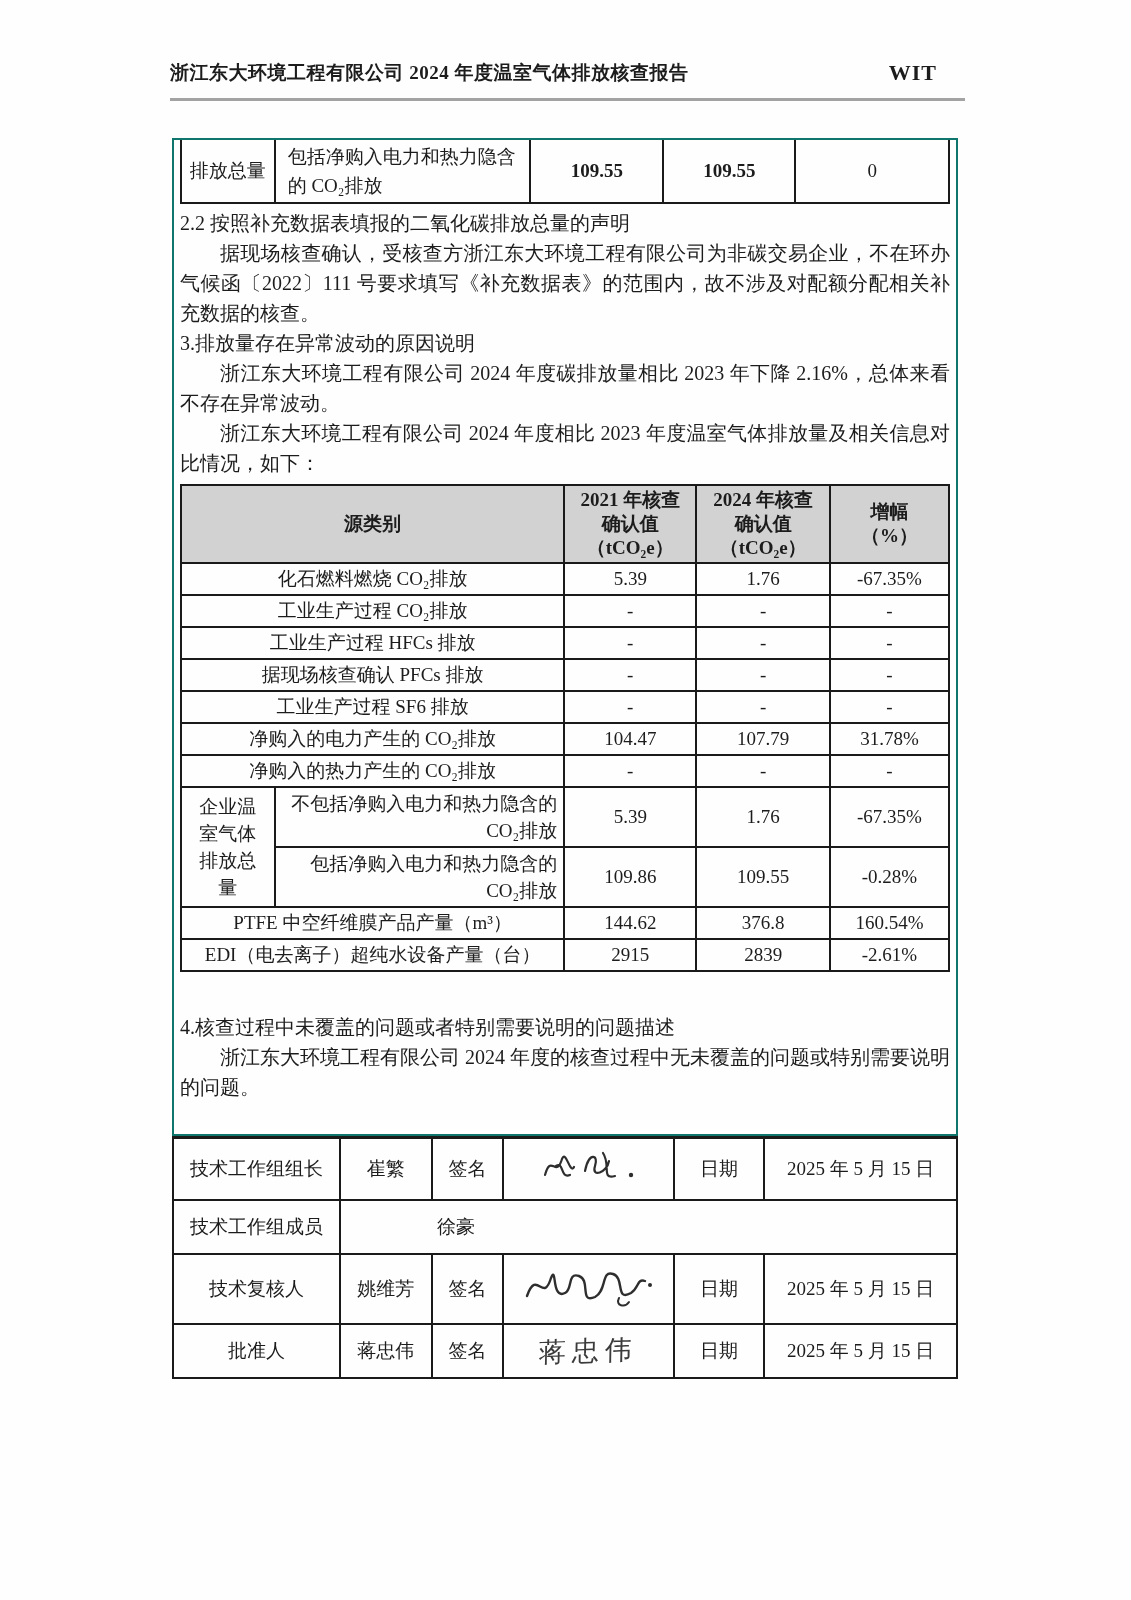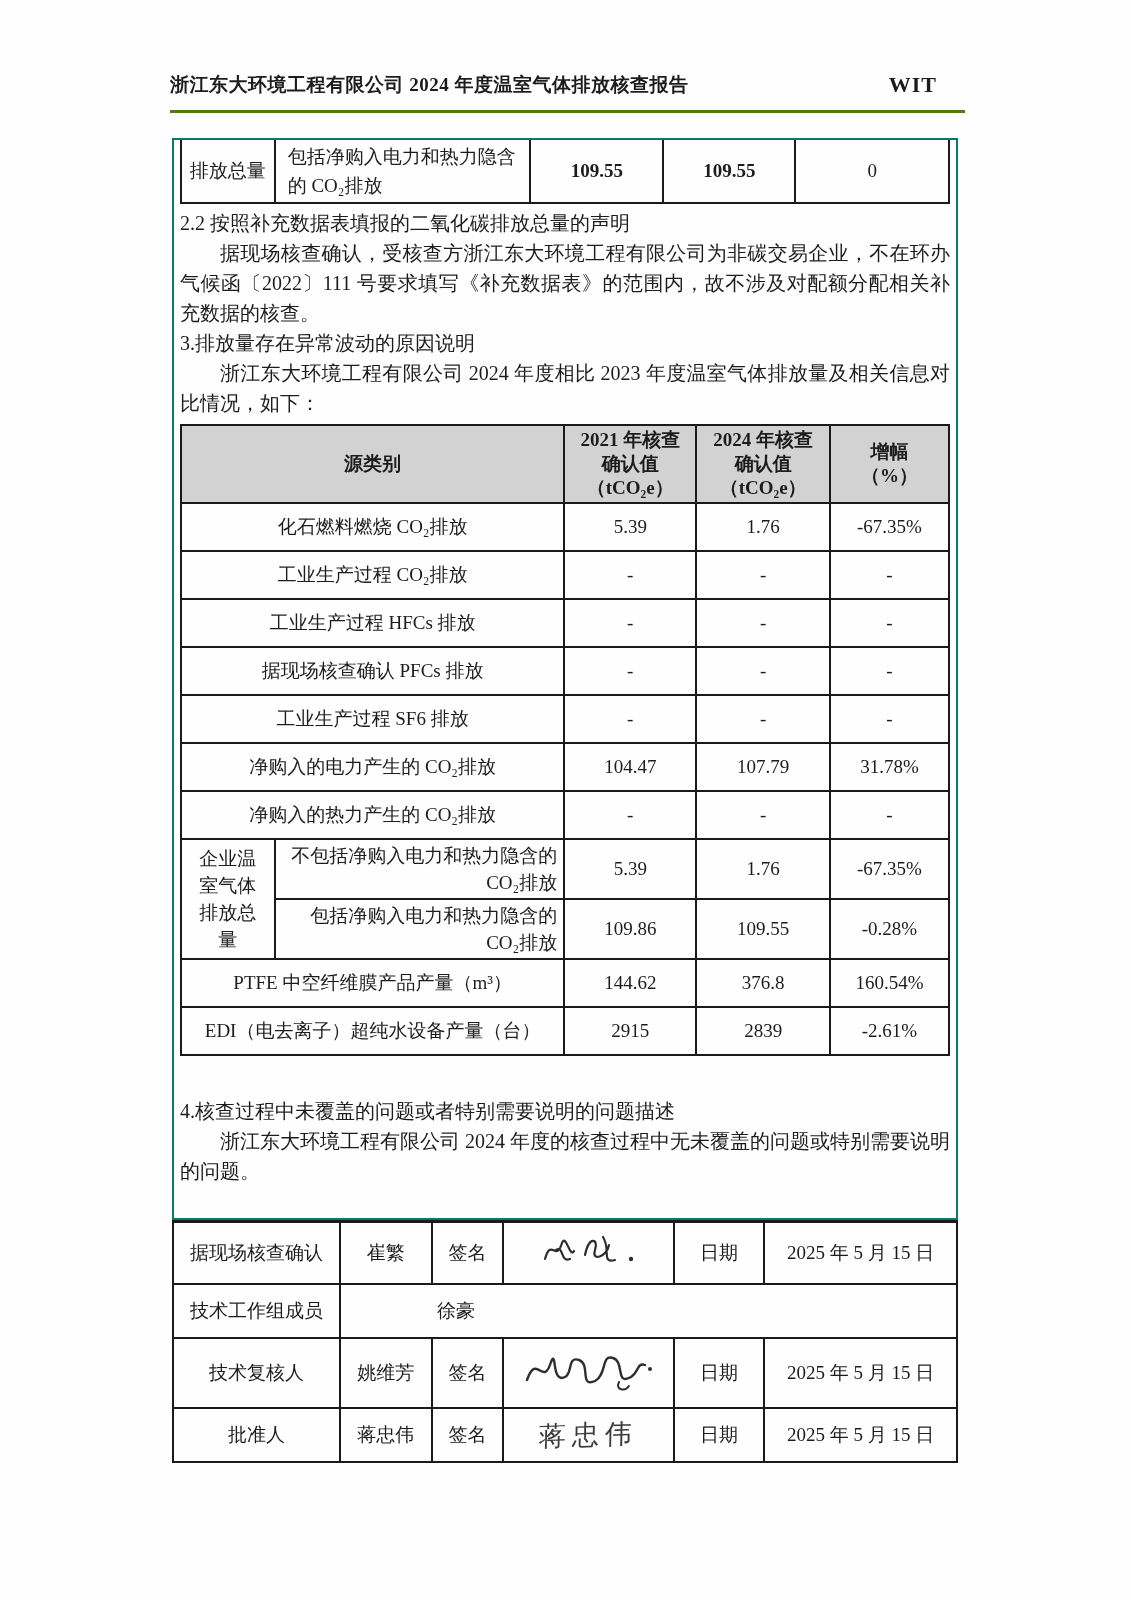--- a/index.html
+++ b/index.html
@@ -6,23 +6,23 @@
   .page{
     position:relative;
     width:1131px;height:1600px;
     background:#fefefe;
     color:#1c1c1c;
     font-family:"Liberation Serif","DejaVu Serif",serif;
     overflow:hidden;
   }
   
   .pg-header{
-    position:absolute;left:170px;top:72px;width:795px;
+    position:absolute;left:170px;top:60px;width:795px;
     display:flex;justify-content:space-between;align-items:flex-end;
-    padding-bottom:12px;border-bottom:3px solid #4d7c0f;
+    padding-bottom:12px;border-bottom:3px solid #a3a3a3;
   }
   .pg-title{font-size:19px;font-weight:600;letter-spacing:.5px;}
   .pg-logo{font-size:22px;font-weight:700;letter-spacing:1px;margin-right:28px;}
 
   
   .content{position:absolute;left:172px;top:138px;width:786px;}
   .outer-box{border:2px solid #0f766e;padding:0 6px;box-sizing:border-box;}
 
   table{border-collapse:collapse;width:100%;table-layout:fixed;font-size:19px;color:#1c1c1c;}
   td,th{border:2px solid #1a1a1a;text-align:center;vertical-align:middle;padding:2px 6px;box-sizing:border-box;overflow:hidden;}
@@ -35,21 +35,21 @@
 
   
   .para-block{margin-top:4px;}
   .para{font-size:20px;line-height:30px;text-align:justify;margin:0;}
   .para.indent{text-indent:2em;}
 
   
   .cmp{margin-top:6px;}
   .cmp thead tr{height:70px;}
   .cmp th{background:#d2d2d2;font-weight:bold;line-height:24px;}
-  .cmp tbody tr{height:48px;}
+  .cmp tbody tr{height:32px;}
   .cmp tr.dbl{height:56px;}
   .cmp .sub-label{text-align:right;padding-left:10px;line-height:27px;}
   .cmp .group-cell{line-height:27px;padding:4px 14px;}
   .prewrap{white-space:pre-line;}
 
   
   .s4-block{margin-top:40px;padding-bottom:32px;}
 
   
   .sig{border-top:3px solid #1a1a1a;}
@@ -94,20 +94,21 @@
           <td class="bold">109.55</td>
           <td>0</td>
         </tr>
       </tbody>
         </table>
 
       <div class="para-block">
         <p class="para">2.2 按照补充数据表填报的二氧化碳排放总量的声明</p>
         <p class="para indent">据现场核查确认，受核查方浙江东大环境工程有限公司为非碳交易企业，不在环办气候函〔2022〕111 号要求填写《补充数据表》的范围内，故不涉及对配额分配相关补充数据的核查。</p>
         <p class="para">3.排放量存在异常波动的原因说明</p>
+        <p class="para indent">浙江东大环境工程有限公司 2024 年度碳排放量相比 2023 年下降 2.16%，总体来看不存在异常波动。</p>
         <p class="para indent">浙江东大环境工程有限公司 2024 年度相比 2023 年度温室气体排放量及相关信息对比情况，如下：</p>
       </div>
 
       <table class="cmp">
         <colgroup>
             <col style="width:12.2%">
             <col style="width:37.7%">
             <col style="width:17.2%">
             <col style="width:17.4%">
             <col style="width:15.5%">
@@ -206,21 +207,21 @@
       <colgroup>
           <col style="width:21.3%">
           <col style="width:11.7%">
           <col style="width:9.1%">
           <col style="width:21.8%">
           <col style="width:11.5%">
           <col style="width:24.6%">
         </colgroup>
       <tbody>
           <tr class="r1">
-        <td>据现场核查确认</td>
+        <td>技术工作组组长</td>
         <td>崔繁</td>
         <td>签名</td>
         <td class="sign-cell">
           <svg width="108" height="42" viewBox="0 0 108 42">
             <path d="M10 30 C16 8, 21 34, 27 14 C31 4, 35 30, 39 22 M21 21 C29 16, 25 34, 35 30" fill="none" stroke="#2e2e2e" stroke-width="2.2" stroke-linecap="round"></path>
             <path d="M50 26 C54 6, 64 10, 60 21 C56 33, 72 28, 74 16 M68 8 C76 20, 66 35, 80 31" fill="none" stroke="#2e2e2e" stroke-width="2.2" stroke-linecap="round"></path>
             <circle cx="96" cy="30" r="2.2" fill="#2e2e2e"></circle>
           </svg>
         </td>
         <td>日期</td>

